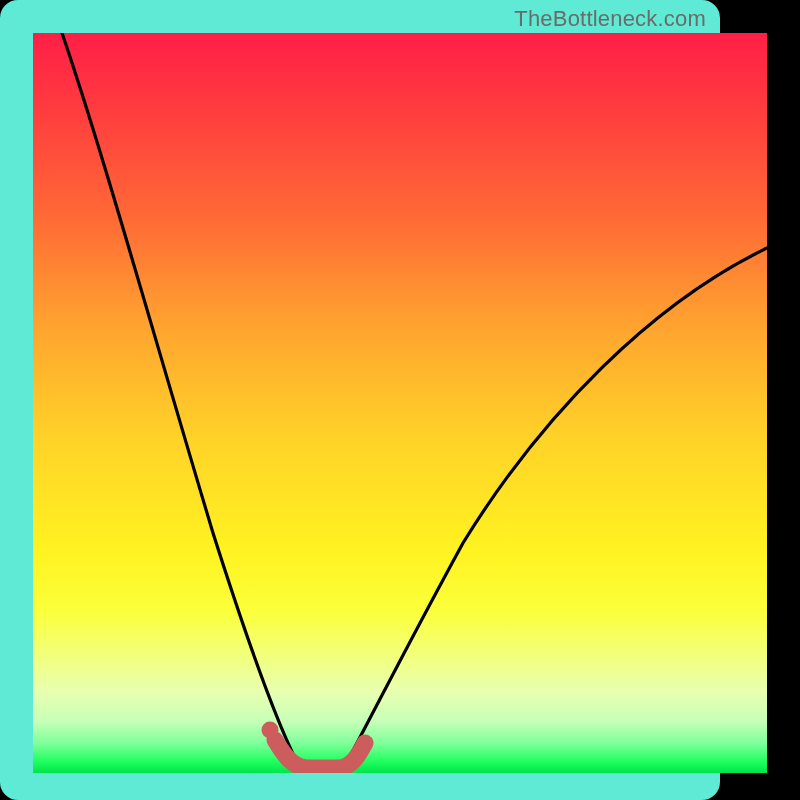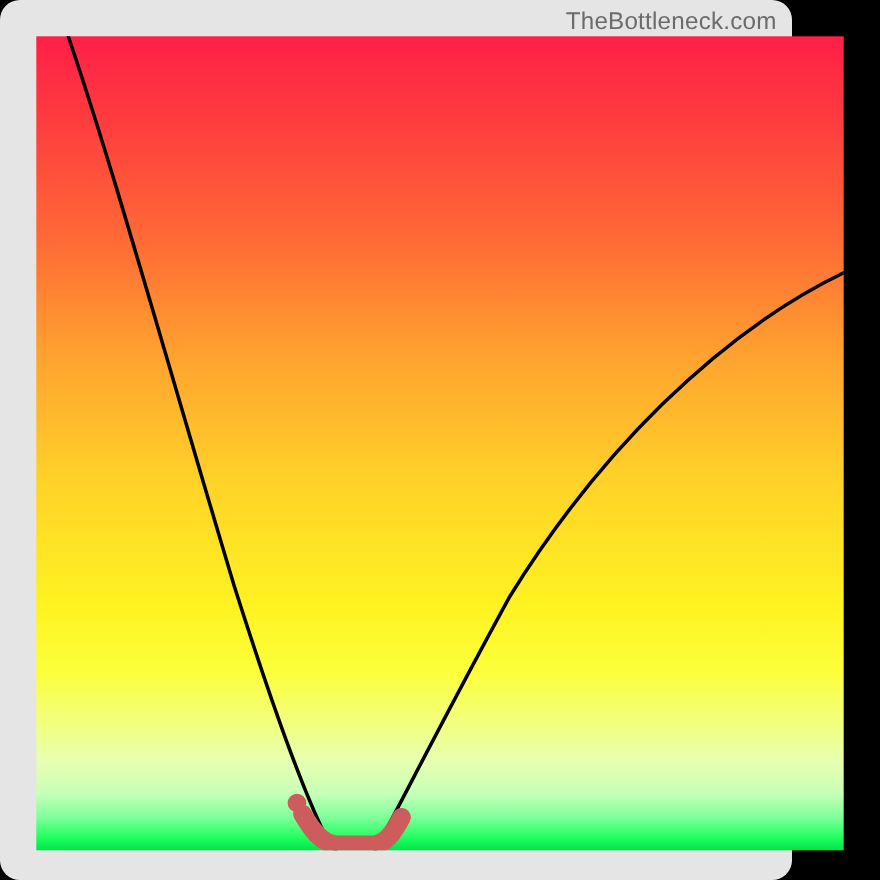--- a/index.html
+++ b/index.html
@@ -10,21 +10,21 @@
     background: #000;
     overflow: hidden;
     font-family: Arial, Helvetica, sans-serif;
   }
   .frame {
     position: absolute;
     left: 0;
     top: 0;
     width: 720px;
     height: 800px;
-    background: #e5e5e5;
+    background: #5eead4;
     border-radius: 18px;
   }
   .plot {
     position: absolute;
     left: 33px;
     top: 33px;
     width: 734px;
     height: 740px;
     background: linear-gradient(to bottom,
       #ff1f47 0%,

